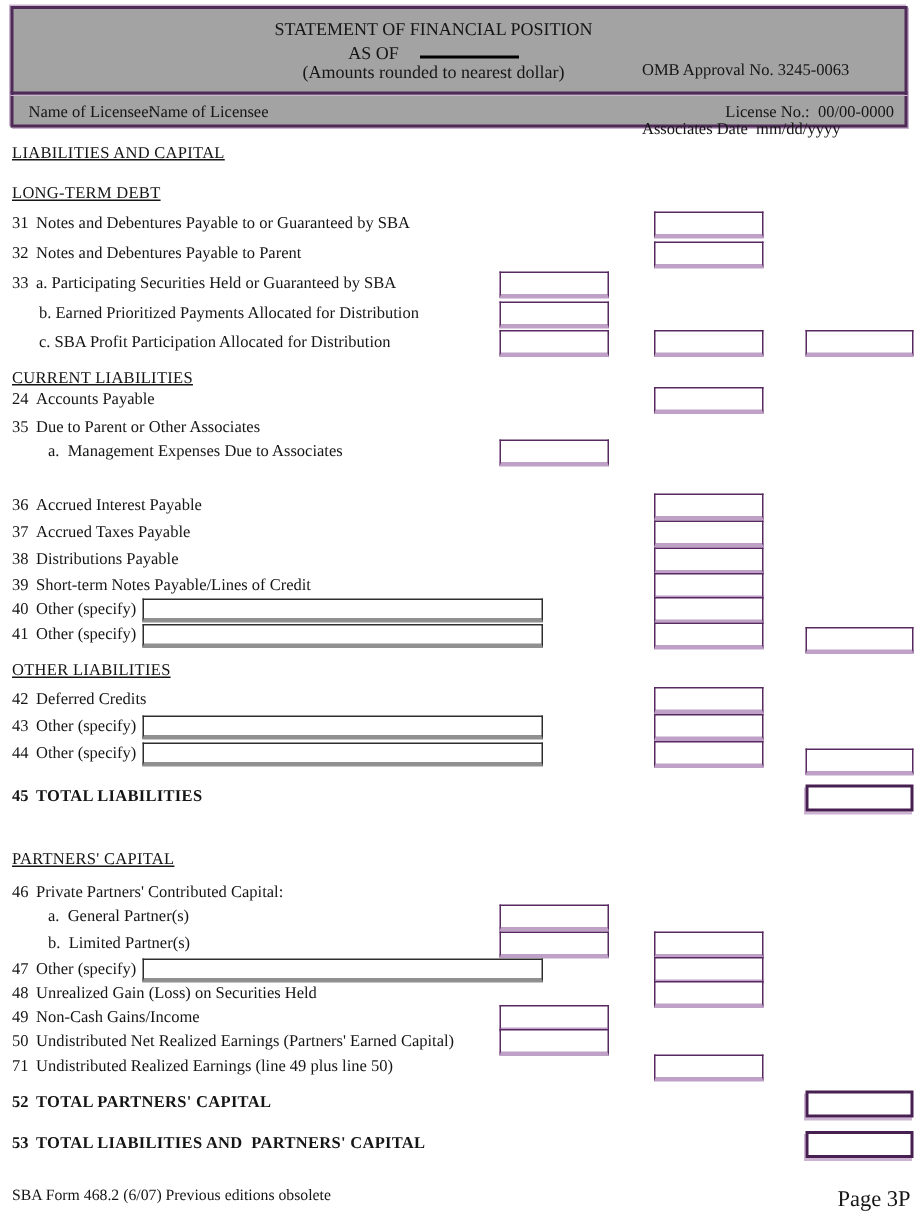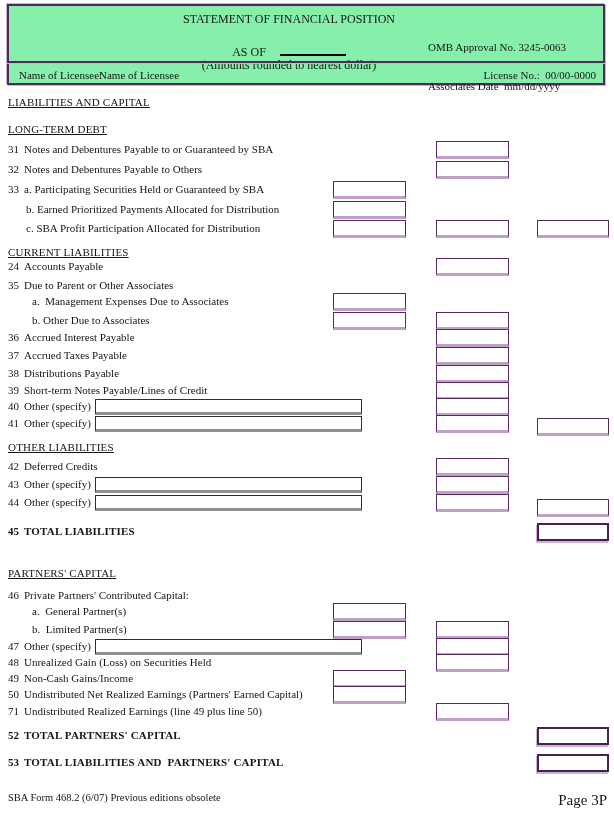--- a/index.html
+++ b/index.html
@@ -2,26 +2,26 @@
 <html><head>
 <meta charset="utf-8">
 <style>
   html,body { margin:0; padding:0; background:#ffffff; }
   body { font-family:"Liberation Serif", serif; color:#151515; }
   .page { position:relative; width:614px; height:814px; background:#fff; overflow:hidden; }
 
   
   .hdr-box { position:absolute; left:7px; top:4px; width:594px; height:77px;
              border:2px solid #4f2a58; box-shadow:-1px -1px 0 #cdb3d2, 1px 1px 0 #cdb3d2;
-             background:#86efac; }
+             background:#a3a3a3; }
   .hdr-divider { position:absolute; left:-2px; top:55px; width:598px; height:0;
                  border-top:2px solid #4f2a58; box-shadow:0 1px 0 #cdb3d2; }
   .hdr-title-block { position:absolute; left:115px; top:7px; width:330px; text-align:center;
                      font-size:12px; line-height:13px; }
-  .asof-line { margin-top:18px; }
+  .asof-line { margin-top:1px; }
   .asof-blank { display:inline-block; width:66px; border-bottom:2px solid #000;
                 margin-left:14px; vertical-align:baseline; height:10px; }
   .hdr-omb { position:absolute; left:419px; top:9px; font-size:11px; line-height:13px; white-space:pre; }
   .hdr-name-row { position:absolute; left:0; top:59px; width:594px; font-size:11px; }
   .licensee-label { position:absolute; left:10px; top:4px; white-space:pre; }
   .licensee-value { position:absolute; left:90px; top:4px; white-space:pre; }
   .license-no { position:absolute; right:7px; top:4px; white-space:pre; }
 
   
   .heading { position:absolute; left:8px; font-size:11px; font-weight:normal;
@@ -80,21 +80,21 @@
   <div class="heading" style="top:96px">LIABILITIES AND CAPITAL</div>
   <div class="heading" style="top:123px">LONG-TERM DEBT</div>
 
   <div class="row" style="top:141px">
     <span class="num">31</span>
     <span class="lbl">Notes and Debentures Payable to or Guaranteed by SBA</span>
     <span class="fbox colB"></span>
   </div>
   <div class="row" style="top:161px">
     <span class="num">32</span>
-    <span class="lbl">Notes and Debentures Payable to Others</span>
+    <span class="lbl">Notes and Debentures Payable to Parent</span>
     <span class="fbox colB"></span>
   </div>
   <div class="row" style="top:181px">
     <span class="num">33</span>
     <span class="lbl">a. Participating Securities Held or Guaranteed by SBA</span>
     <span class="fbox colA"></span>
   </div>
   <div class="row sub1" style="top:201px">
     <span class="lbl">b. Earned Prioritized Payments Allocated for Distribution</span>
     <span class="fbox colA"></span>
@@ -113,25 +113,20 @@
     <span class="lbl">Accounts Payable</span>
     <span class="fbox colB"></span>
   </div>
   <div class="row" style="top:277px">
     <span class="num">35</span>
     <span class="lbl">Due to Parent or Other Associates</span>
   </div>
   <div class="row sub2" style="top:293px">
     <span class="lbl">a.  Management Expenses Due to Associates</span>
     <span class="fbox colA"></span>
-  </div>
-  <div class="row sub2" style="top:312px">
-    <span class="lbl">b. Other Due to Associates</span>
-    <span class="fbox colA"></span>
-    <span class="fbox colB"></span>
   </div>
   <div class="row" style="top:329px">
     <span class="num">36</span>
     <span class="lbl">Accrued Interest Payable</span>
     <span class="fbox colB"></span>
   </div>
   <div class="row" style="top:347px">
     <span class="num">37</span>
     <span class="lbl">Accrued Taxes Payable</span>
     <span class="fbox colB"></span>

